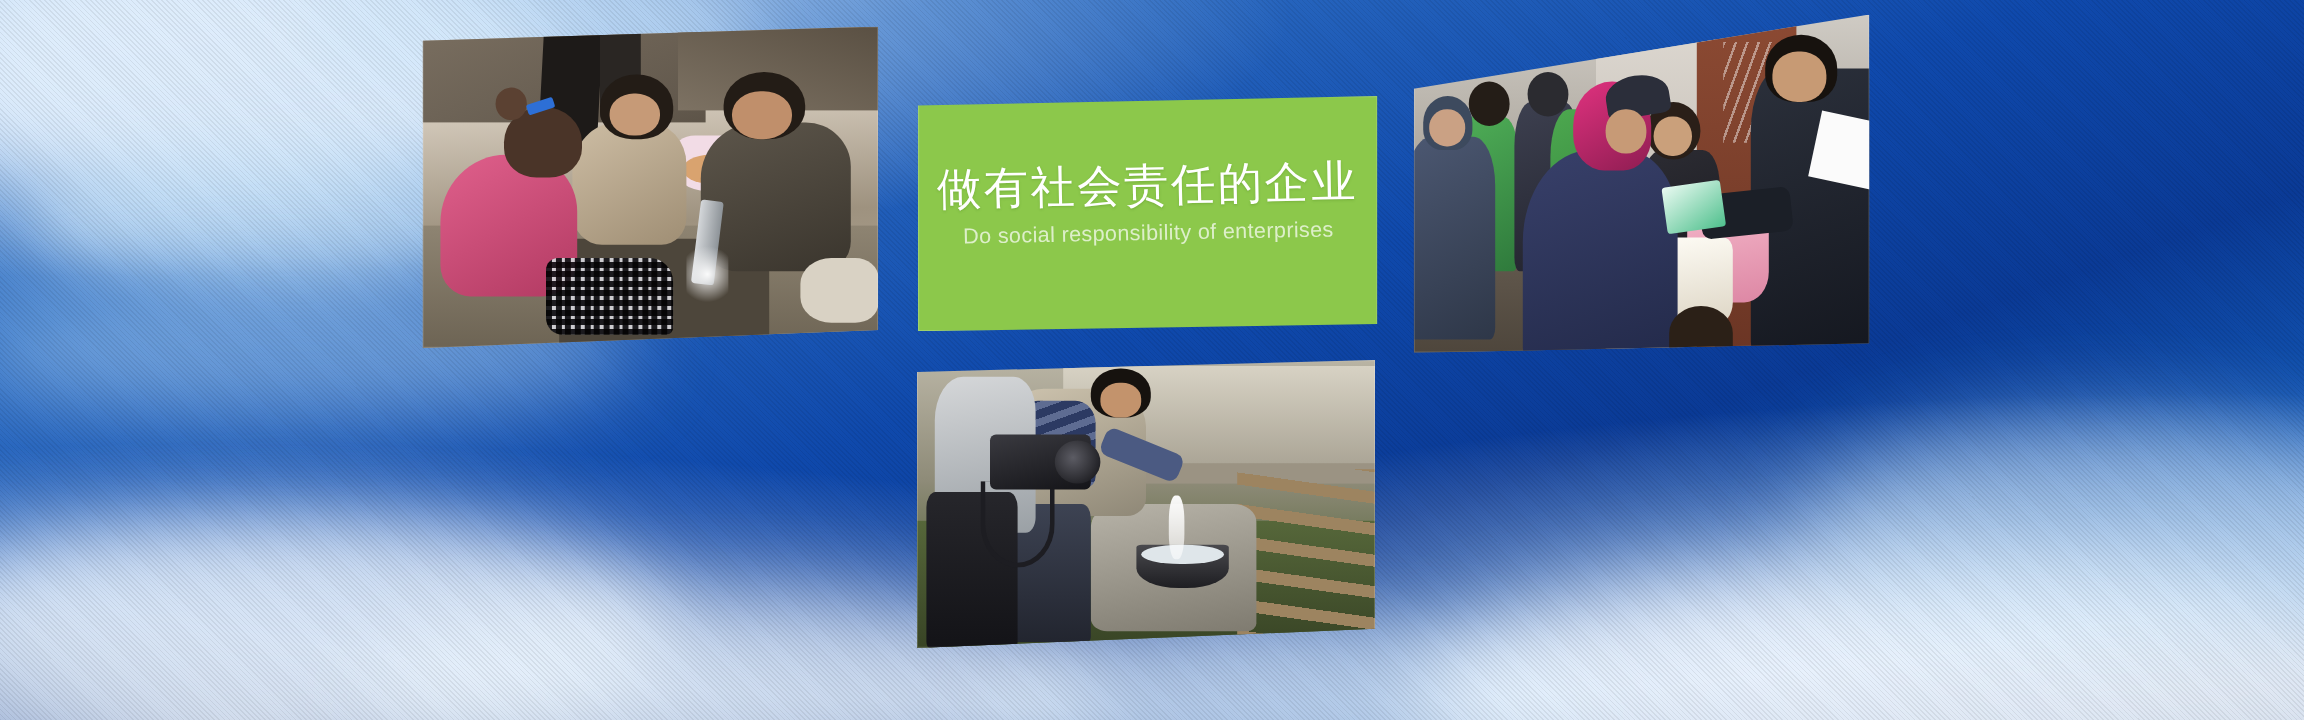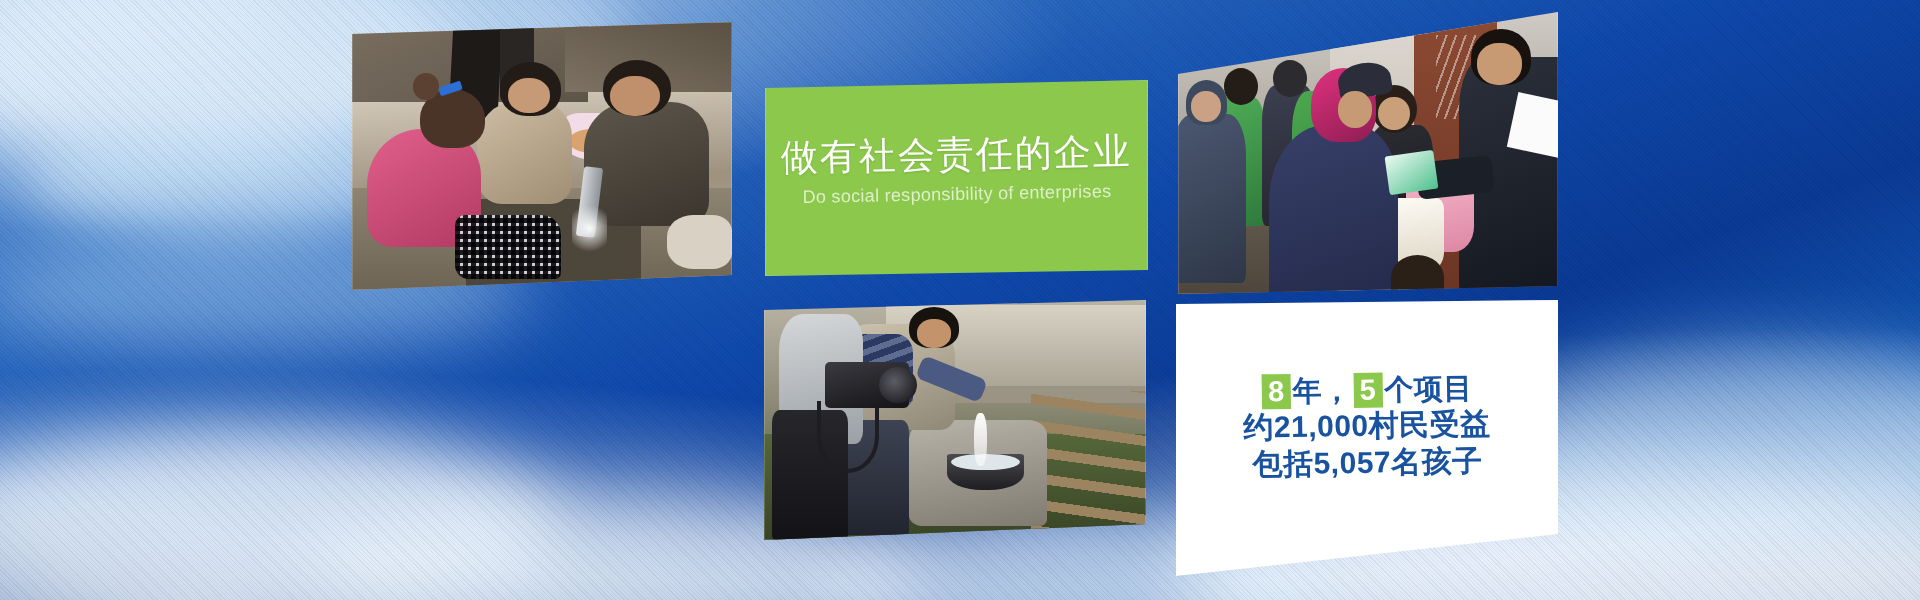--- a/index.html
+++ b/index.html
@@ -325,21 +325,14 @@
       <div class="sp C-man-arm"></div>
       <div class="sp C-man-leg"></div>
       <div class="sp C-cam-b"></div>
       <div class="sp C-cam-l"></div>
       <div class="sp C-strap"></div>
       <div class="sp C-cam"></div>
       <div class="sp C-cam-lens"></div>
     </div>
   </div>
 
-  <div class="card ph-stats">
-    <div class="stats-wrap">
-      <div class="stats-line l1"><span class="hl">8</span><span>年，</span><span class="hl">5</span><span>个项目</span></div>
-      <div class="stats-line">约21,000村民受益</div>
-      <div class="stats-line">包括5,057名孩子</div>
-    </div>
-  </div>
 
 </div>
 
 </body></html>

